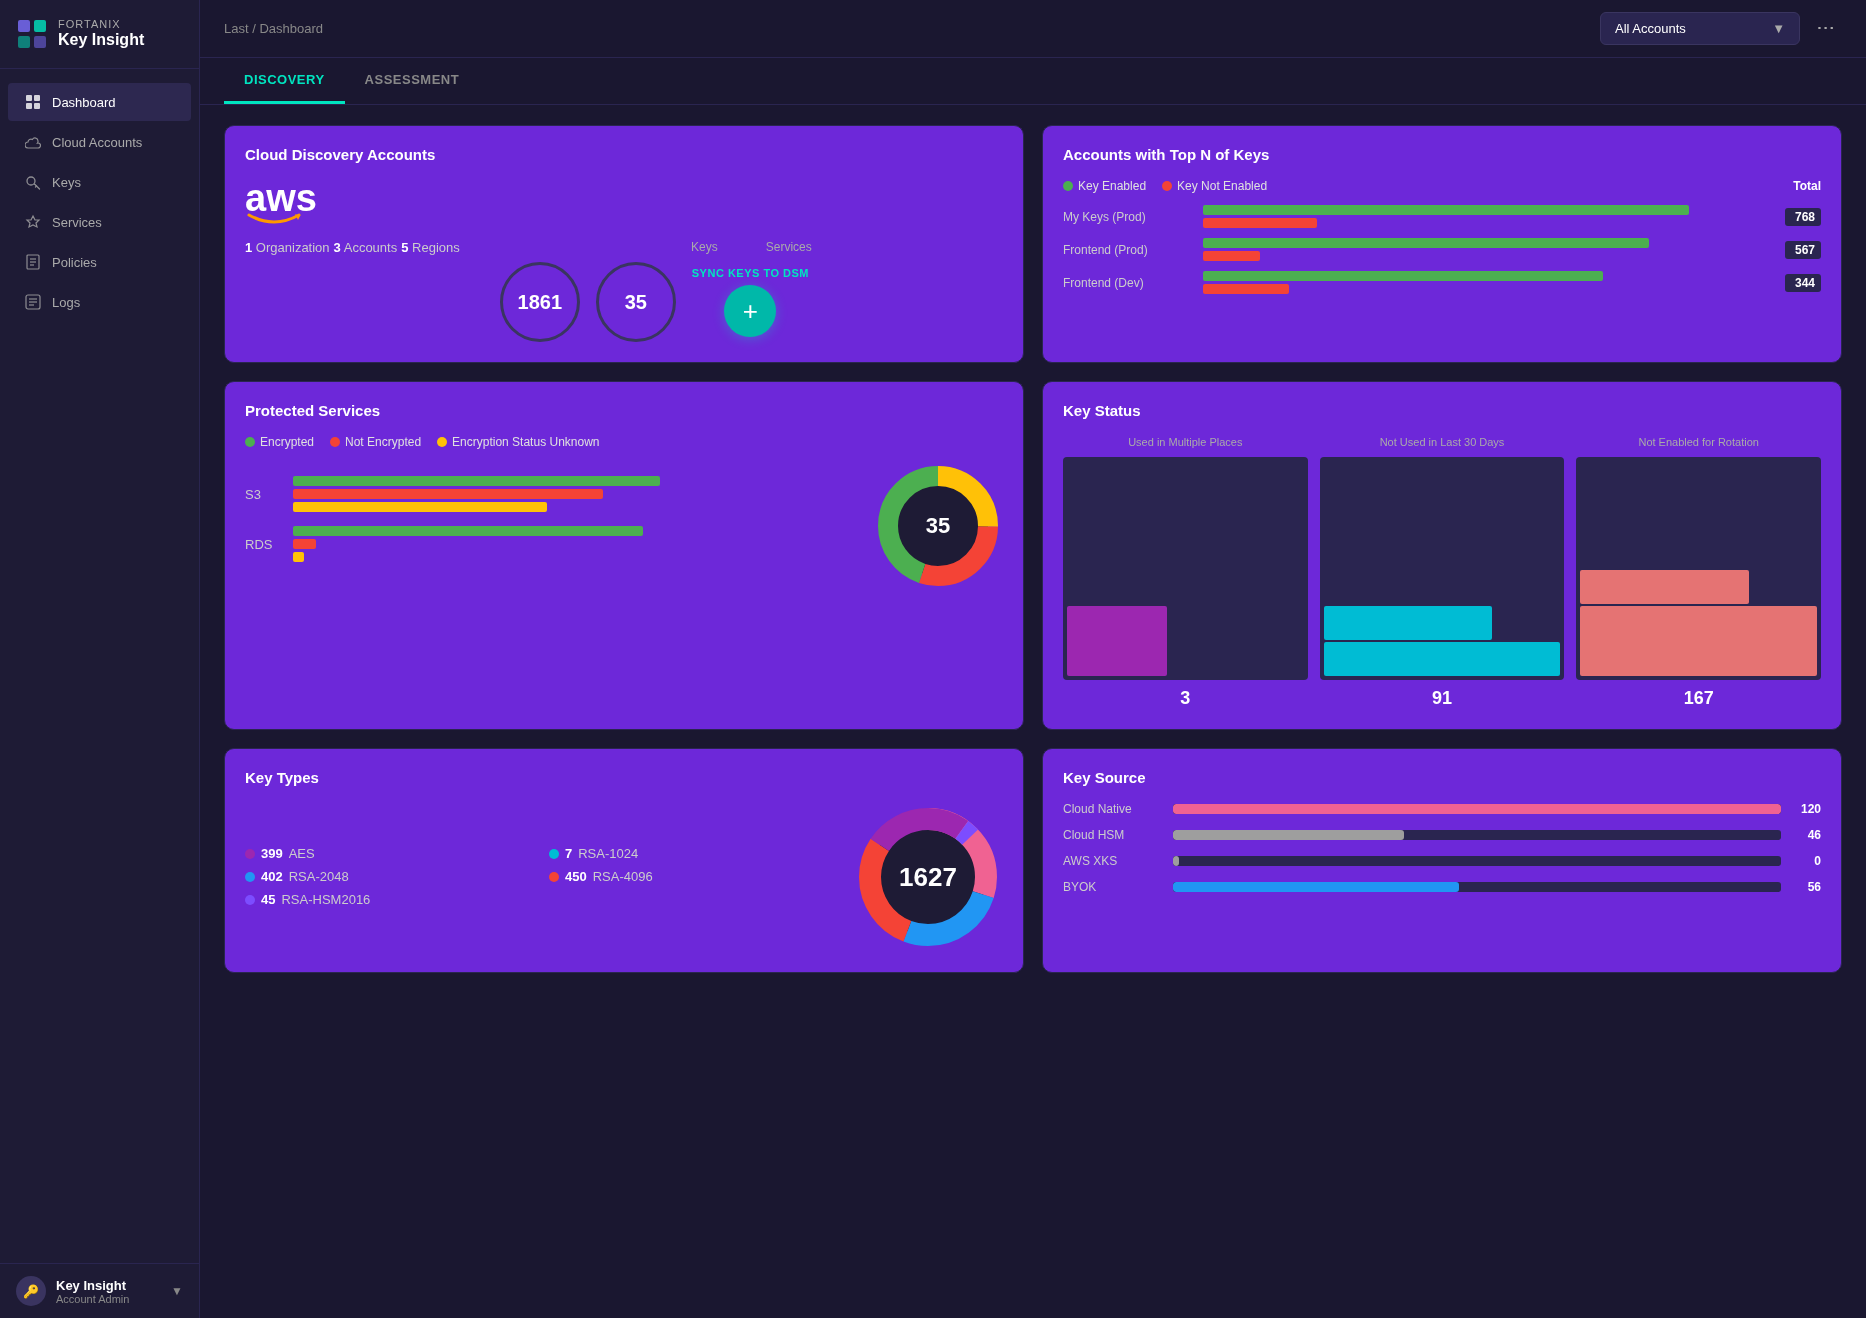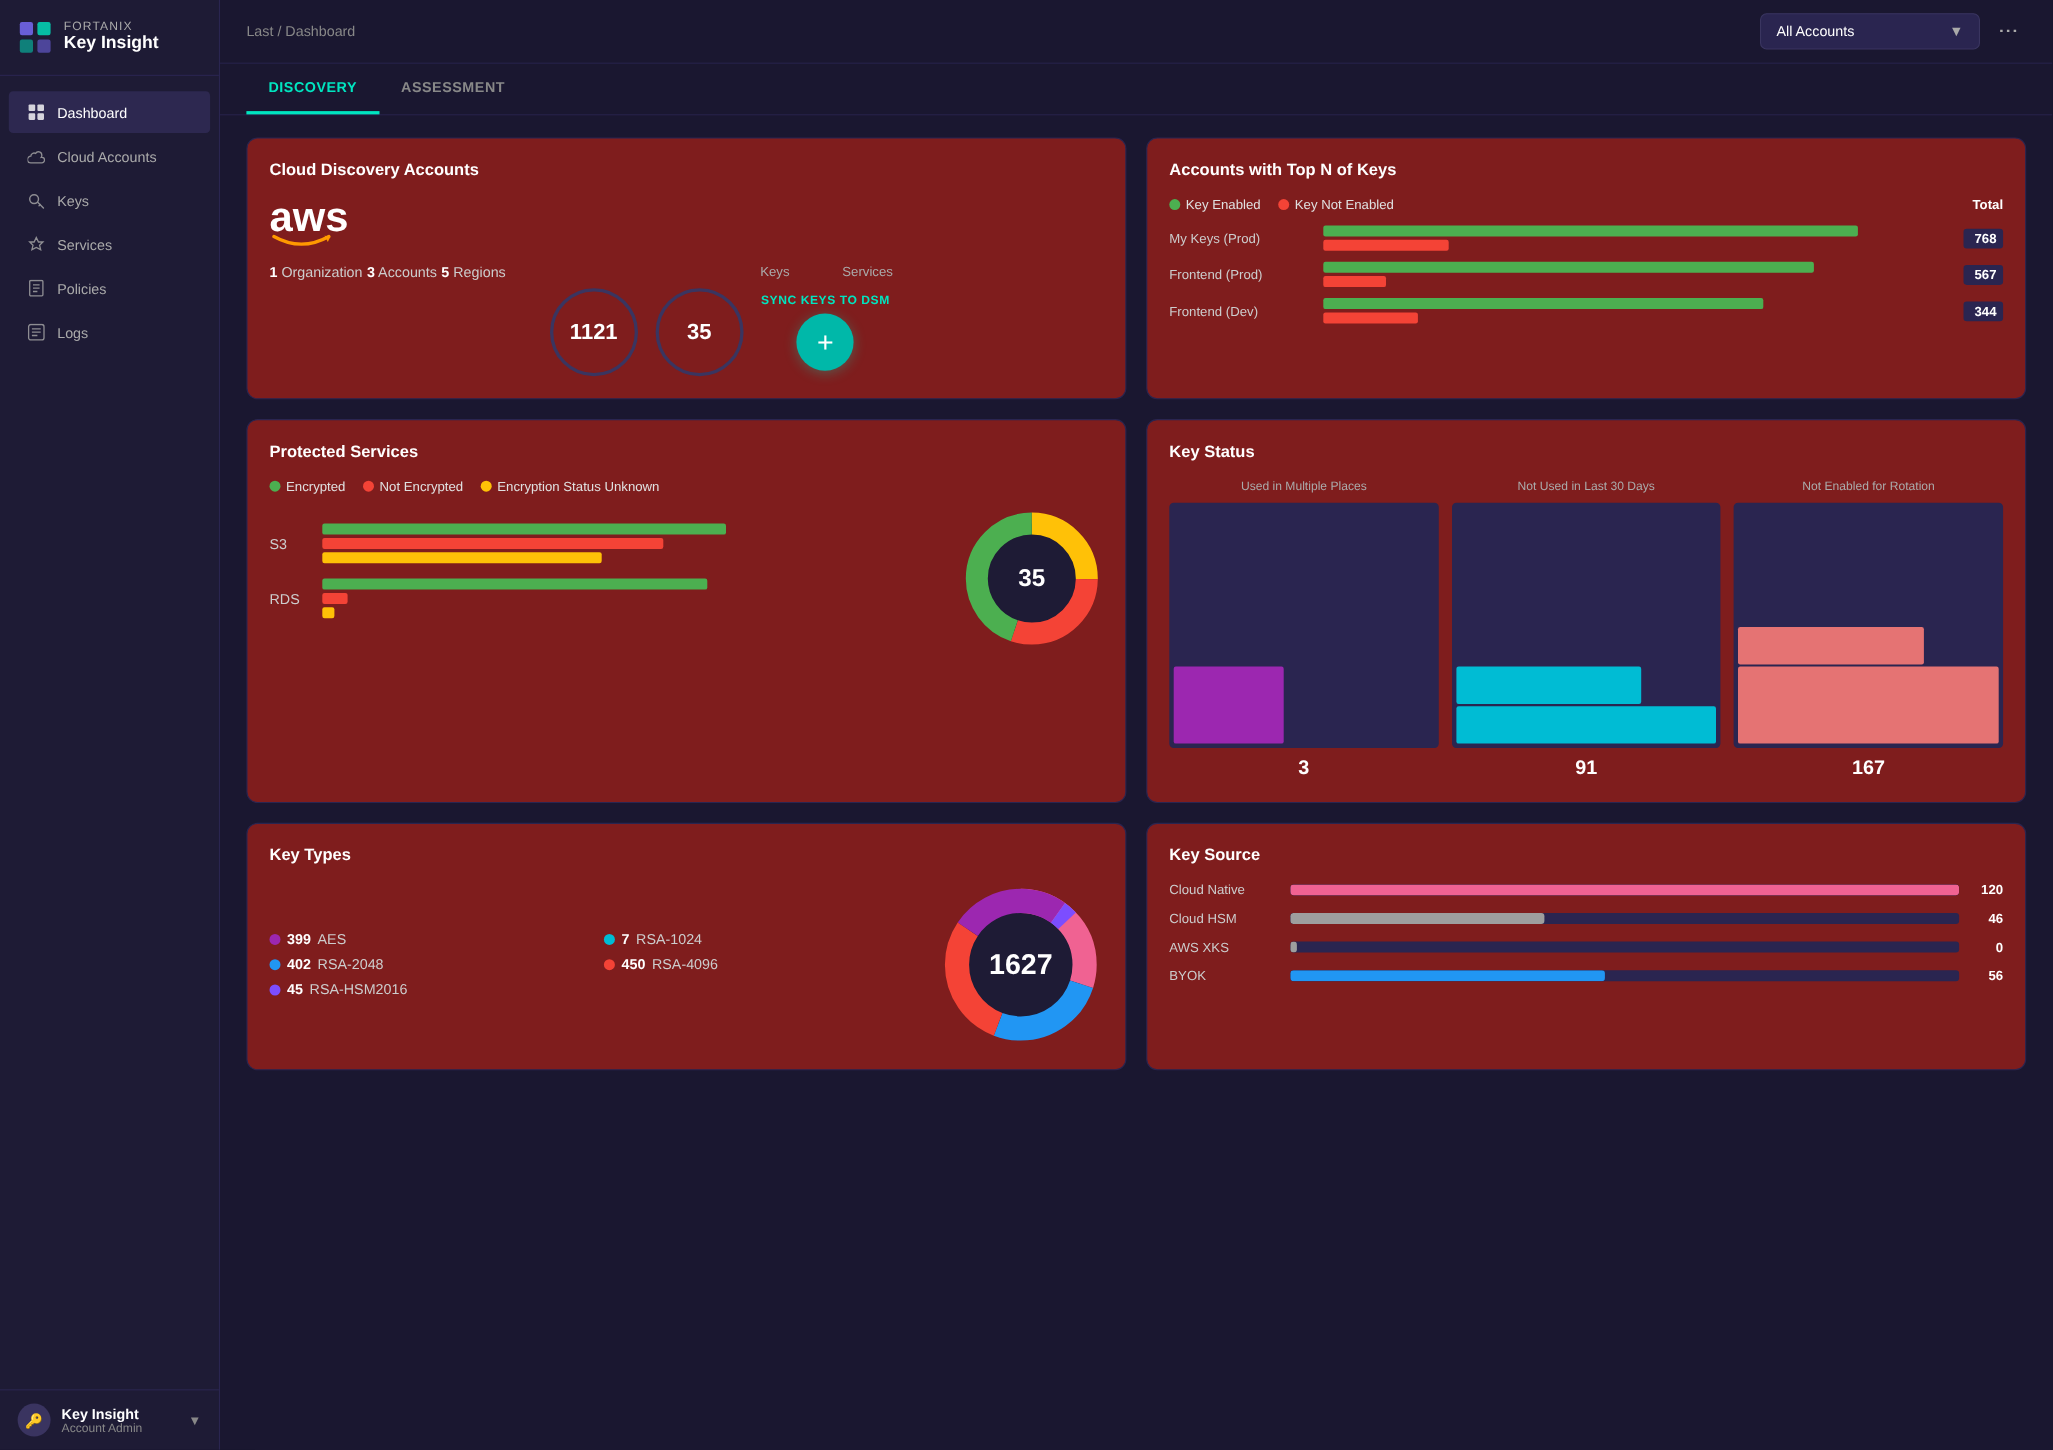--- a/index.html
+++ b/index.html
@@ -136,21 +136,21 @@
       background: #1a1730;
     }
     .dashboard-grid {
       display: grid;
       grid-template-columns: 1fr 1fr;
       gap: 18px;
     }
 
     
     .card {
-      background: #7f1d1d;
+      background: #6d28d9;
       border-radius: 10px;
       padding: 20px;
       border: 1px solid #2a2550;
     }
     .card-title {
       font-size: 15px;
       font-weight: 700;
       color: #fff;
       margin-bottom: 16px;
     }
@@ -511,21 +511,21 @@
               <span><strong>5</strong> <span>Regions</span></span>
             </div>
           </div>
           <div style="display:flex; gap:16px; flex-direction:column; flex:1;">
             <div style="display:flex; gap:8px; font-size:12px; color:#aaa; justify-content:center; margin-bottom:-8px;">
               <span>Keys</span>
               <span style="margin-left:40px;">Services</span>
             </div>
             <div style="display:flex; gap:16px; align-items:center;">
               <div style="width:80px; height:80px; border-radius:50%; border:3px solid #3a3560; display:flex; align-items:center; justify-content:center;">
-                <span style="font-size:20px; font-weight:700; color:#fff;">1121</span>
+                <span style="font-size:20px; font-weight:700; color:#fff;">1861</span>
               </div>
               <div style="width:80px; height:80px; border-radius:50%; border:3px solid #3a3560; display:flex; align-items:center; justify-content:center;">
                 <span style="font-size:20px; font-weight:700; color:#fff;">35</span>
               </div>
               <div class="sync-btn-area">
                 <span class="sync-label">SYNC KEYS TO DSM</span>
                 <div class="sync-btn">+</div>
               </div>
             </div>
           </div>

